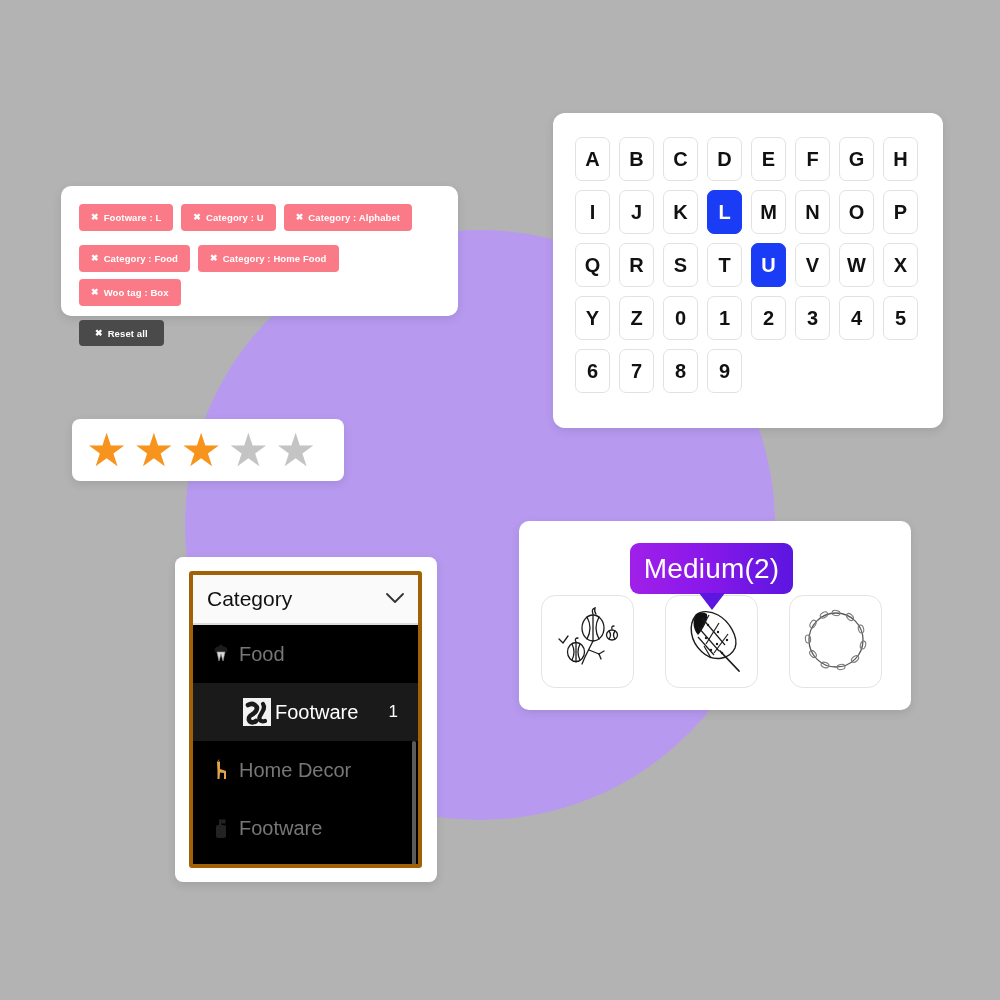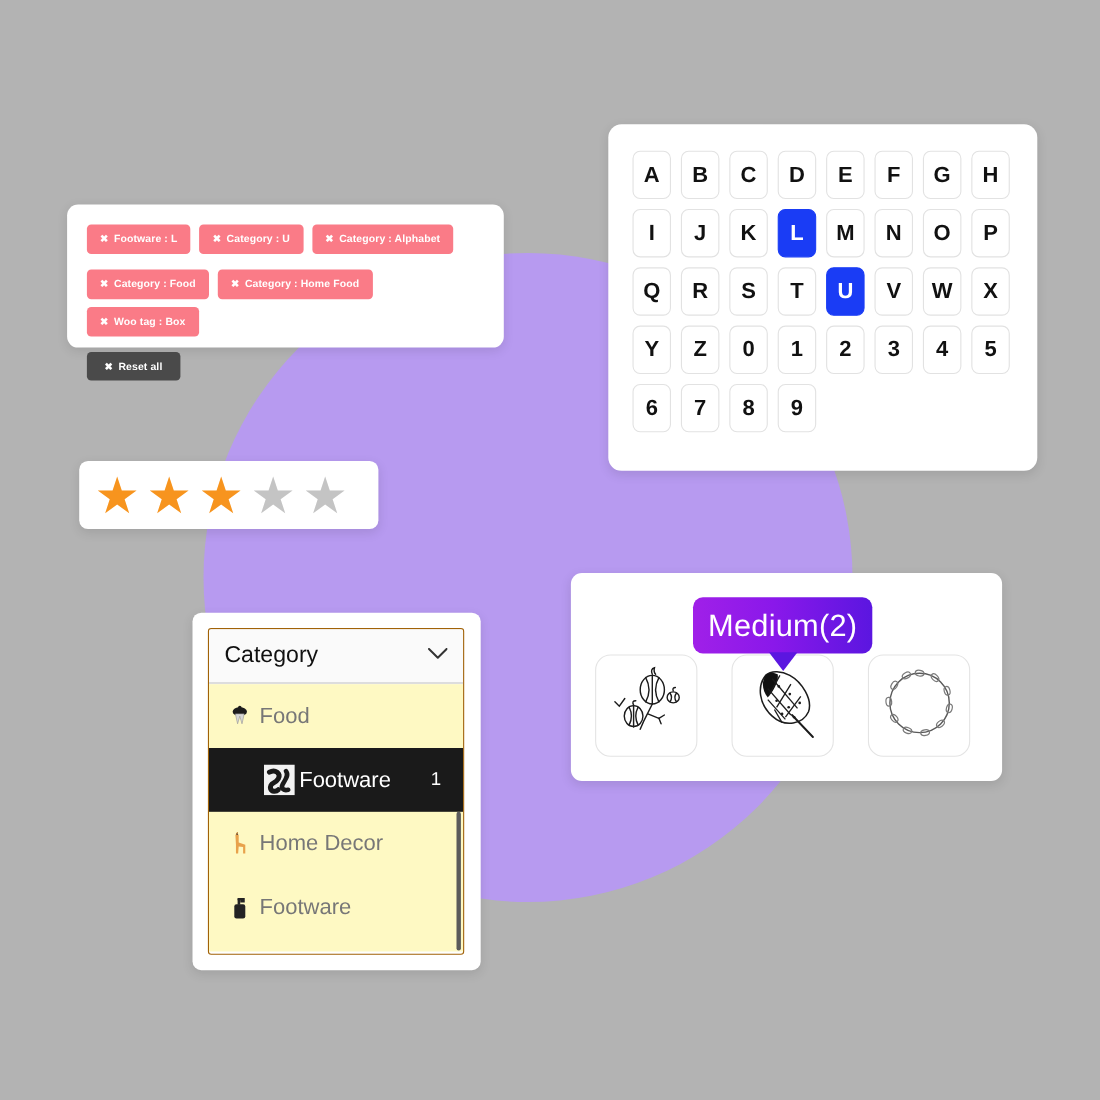--- a/index.html
+++ b/index.html
@@ -156,21 +156,21 @@
     width: 262px;
     height: 325px;
     border-radius: 8px;
   }
   #category-widget {
     position: absolute;
     left: 14px;
     top: 14px;
     width: 233px;
     height: 297px;
-    border: 1px solid #a16207;
+    border: 4px solid #a16207;
     border-radius: 3px;
     box-sizing: border-box;
     overflow: hidden;
     background: #ffffff;
   }
   #category-header {
     height: 50px;
     background: #fafafa;
     border-bottom: 2px solid #dddddd;
     display: flex;
@@ -181,21 +181,21 @@
   }
   #category-header-title {
     font-size: 21px;
     color: #111111;
     flex: 1;
     font-family: "Liberation Sans", sans-serif;
   }
   #category-list {
     position: relative;
     height: 243px;
-    background: #fef9c3;
+    background: #000000;
   }
   .cat-item {
     height: 58px;
     display: flex;
     align-items: center;
     padding: 0 12px 0 12px;
     box-sizing: border-box;
     color: #777777;
     font-size: 20px;
     cursor: pointer;

